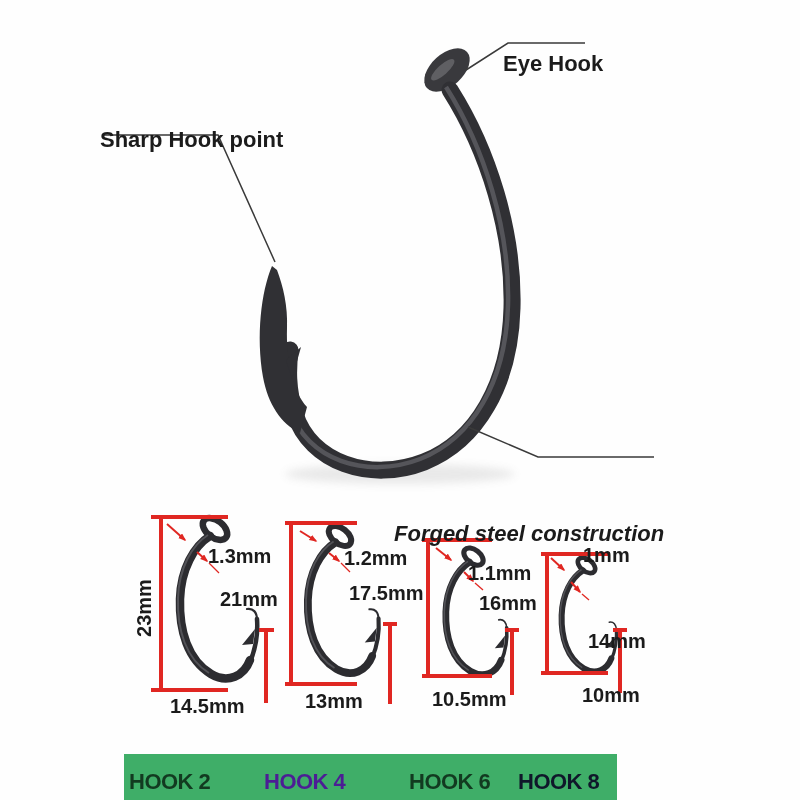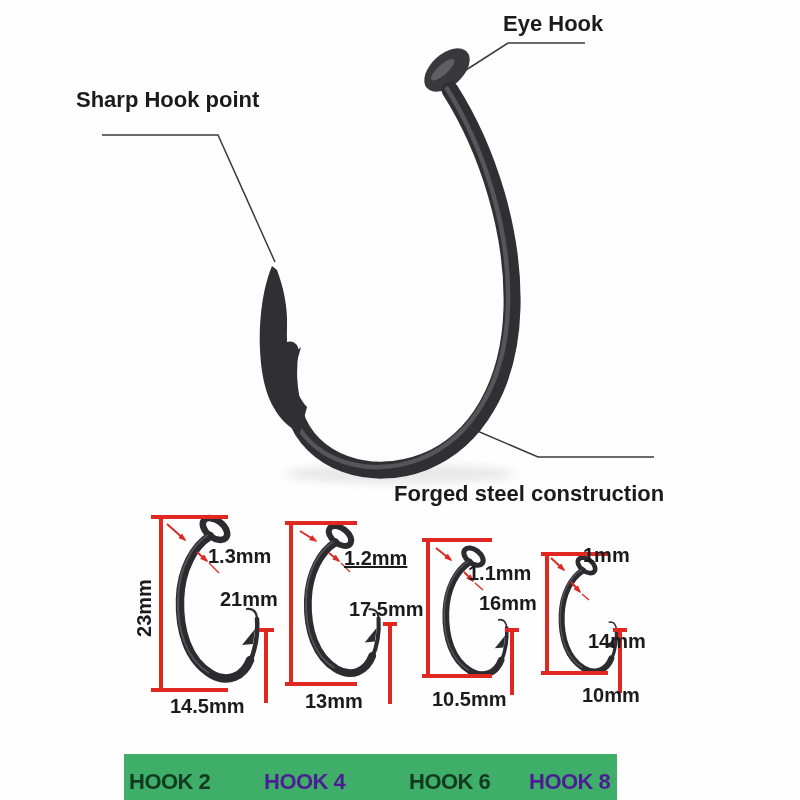--- a/index.html
+++ b/index.html
@@ -4,21 +4,21 @@
 <style>
   html,body{margin:0;padding:0;background:#fff;}
   .canvas{
     position:relative;width:800px;height:800px;background:#fefefe;
     font-family:"Liberation Sans",sans-serif;overflow:hidden;
   }
   .lbl{
     position:absolute;font-weight:bold;color:#1b1b1b;
     white-space:nowrap;line-height:1.1;
   }
-  .title-lbl{font-size:22px;}
+  .title-lbl{font-size:22px;margin-top:40px;}
   .meas-lbl{font-size:20px;}
   .rot-lbl{
     position:absolute;font-weight:bold;color:#1b1b1b;font-size:20px;
     width:70px;text-align:center;transform:rotate(-90deg);
     transform-origin:center center;white-space:nowrap;line-height:1.1;
   }
   .banner{
     position:absolute;left:124px;top:754px;width:493px;height:49px;
   }
   .banner-item{
@@ -108,41 +108,41 @@
       <line x1="341" y1="563" x2="350" y2="572" stroke-width="1.3"></line>
       <line x1="436" y1="548" x2="451" y2="560" marker-end="url(#arrh)"></line>
       <line x1="464" y1="572" x2="473" y2="581" marker-end="url(#arrh)"></line>
       <line x1="475" y1="583" x2="483" y2="590" stroke-width="1.3"></line>
       <line x1="551" y1="558" x2="564" y2="570" marker-end="url(#arrh)"></line>
       <line x1="571" y1="582" x2="580" y2="592" marker-end="url(#arrh)"></line>
       <line x1="582" y1="594" x2="589" y2="600" stroke-width="1.3"></line>
     </g>
   </svg>
 
-  <div class="lbl title-lbl" style="left:76px;top:88px;">Sharp Hook point</div>
+  <div class="lbl title-lbl" style="left:100px;top:88px;">Sharp Hook point</div>
   <div class="lbl title-lbl" style="left:503px;top:12px;">Eye Hook</div>
-  <div class="lbl title-lbl" style="left:394px;top:482px;">Forged steel construction</div>
+  <div class="lbl title-lbl" style="left:394px;top:482px;font-style:italic;">Forged steel construction</div>
 
   <div class="rot-lbl" style="left:109px;top:597px;">23mm</div>
   <div class="lbl meas-lbl" style="left:208px;top:545px;">1.3mm</div>
   <div class="lbl meas-lbl" style="left:220px;top:588px;">21mm</div>
   <div class="lbl meas-lbl" style="left:170px;top:695px;">14.5mm</div>
 
-  <div class="lbl meas-lbl" style="left:344px;top:547px;text-decoration:underline;">1.2mm</div>
-  <div class="lbl meas-lbl" style="left:349px;top:598px;">17.5mm</div>
+  <div class="lbl meas-lbl" style="left:344px;top:547px;">1.2mm</div>
+  <div class="lbl meas-lbl" style="left:349px;top:582px;">17.5mm</div>
   <div class="lbl meas-lbl" style="left:305px;top:690px;">13mm</div>
 
   <div class="lbl meas-lbl" style="left:468px;top:562px;">1.1mm</div>
   <div class="lbl meas-lbl" style="left:479px;top:592px;">16mm</div>
   <div class="lbl meas-lbl" style="left:432px;top:688px;">10.5mm</div>
 
   <div class="lbl meas-lbl" style="left:583px;top:544px;">1mm</div>
   <div class="lbl meas-lbl" style="left:588px;top:598px;margin-top:32px;">14mm</div>
   <div class="lbl meas-lbl" style="left:582px;top:684px;">10mm</div>
 
   <div class="banner" style="background: rgb(63, 174, 104);">
     <span class="banner-item" style="left: 5px; color: rgb(18, 58, 32);">HOOK 2</span>
     <span class="banner-item" style="left: 140px; color: #4c1d95;">HOOK 4</span>
     <span class="banner-item" style="left: 285px; color: rgb(18, 58, 32);">HOOK 6</span>
-    <span class="banner-item" style="left: 405px; color: #4c1d95;">HOOK 8</span>
+    <span class="banner-item" style="left: 394px; color: #0f172a;">HOOK 8</span>
   </div>
 
 </div>
 
 </body></html>

